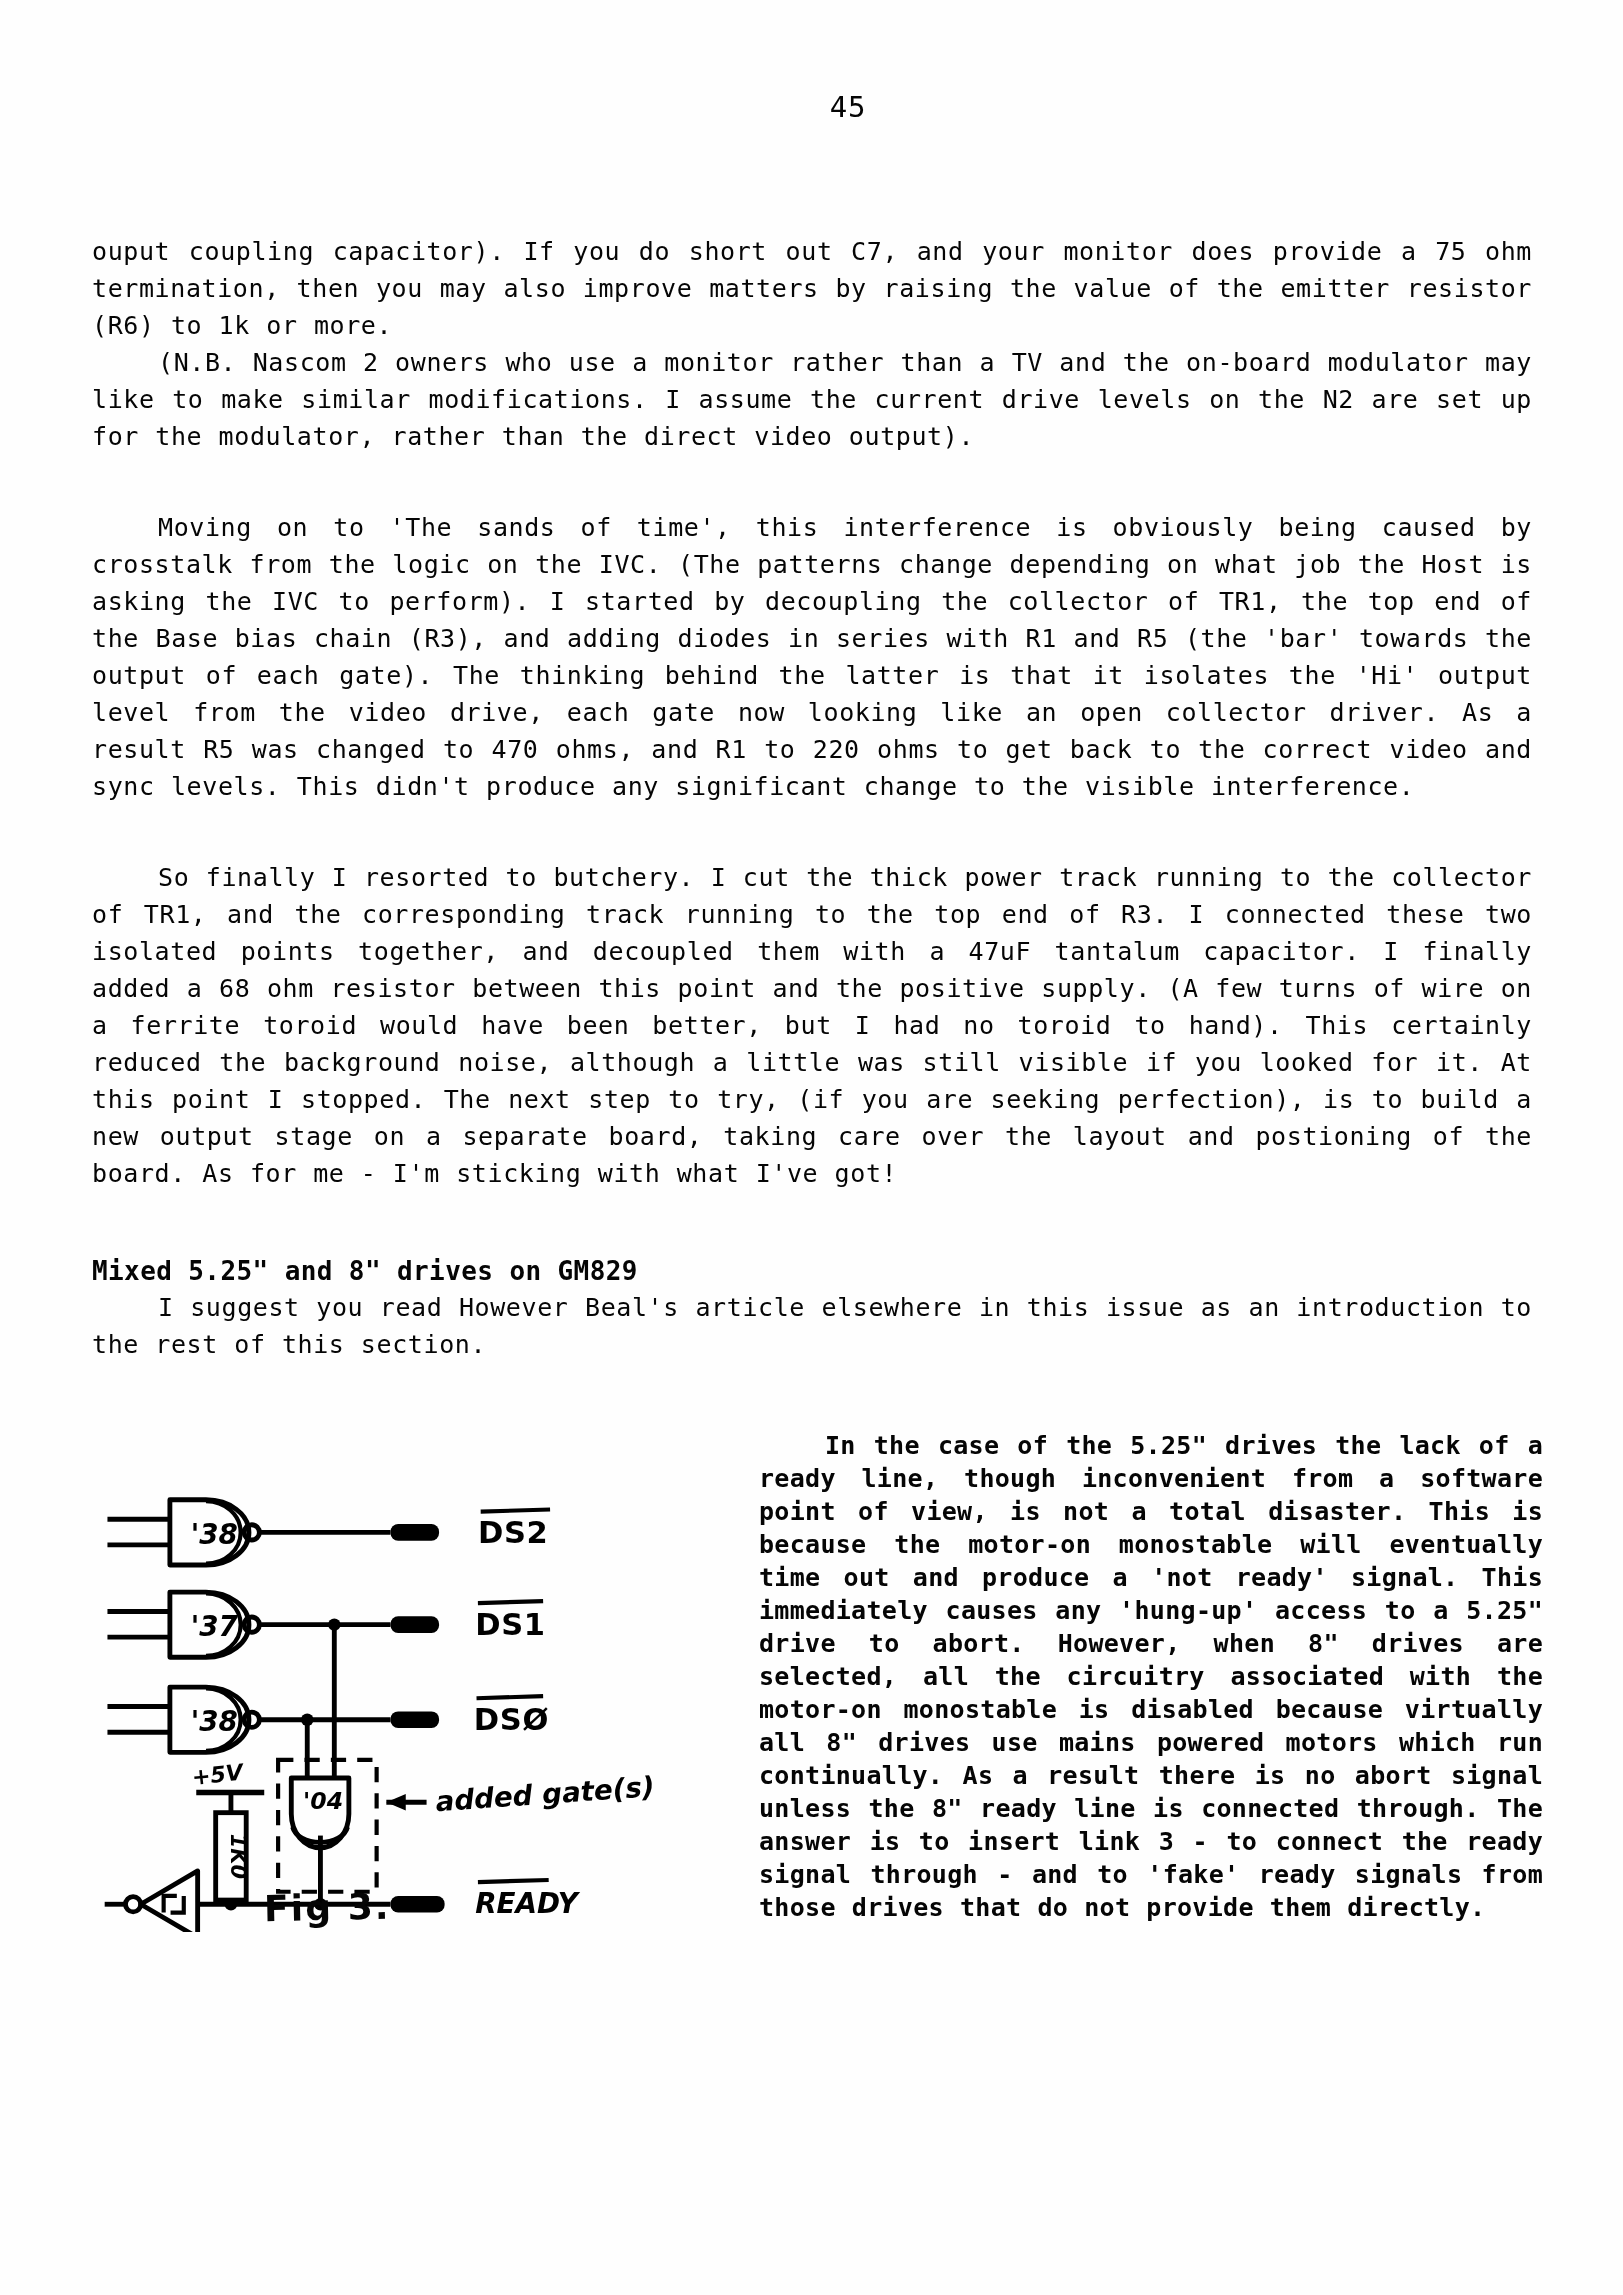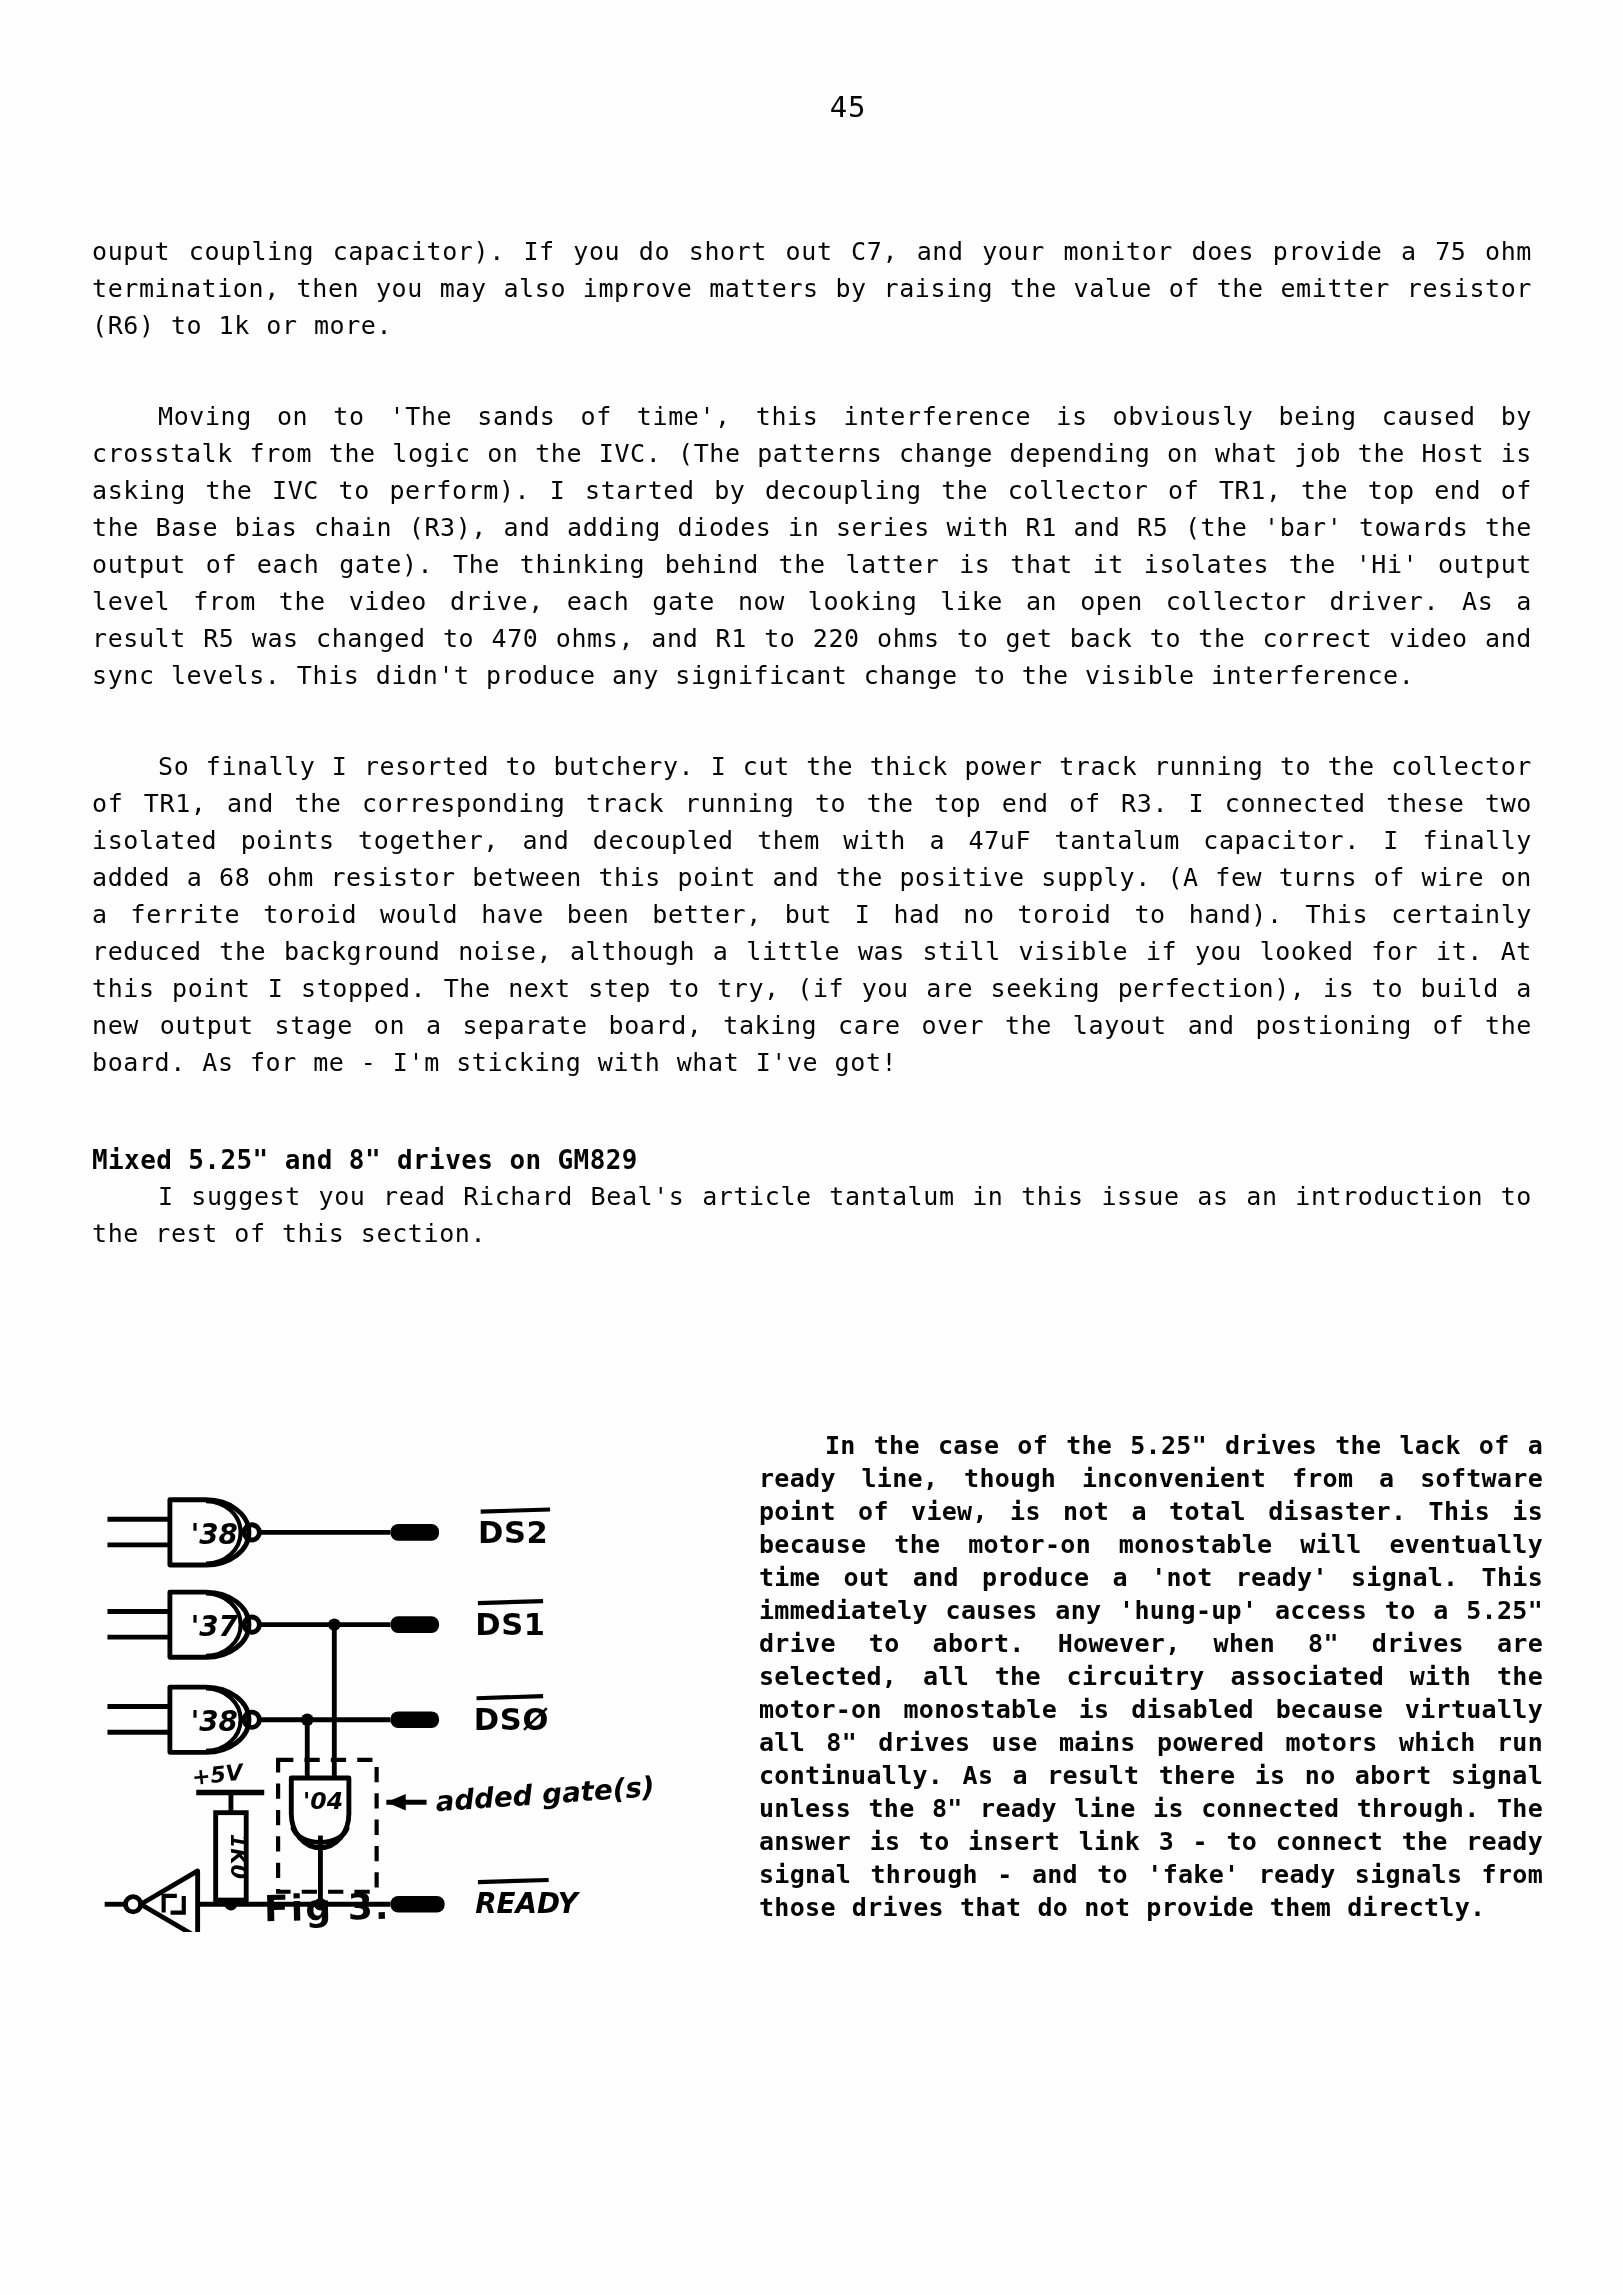--- a/index.html
+++ b/index.html
@@ -119,28 +119,29 @@
 <body>
 
 <div class="page">
 
   <div class="page-number">45</div>
 
   <div class="body-col">
 
     <p class="t">ouput coupling capacitor). If you do short out C7, and your monitor does provide a 75 ohm termination, then you may also improve matters by raising the value of the emitter resistor (R6) to 1k or more.</p>
 
+    <p class="t indent">(N.B. Nascom 2 owners who use a monitor rather than a TV and the on-board modulator may like to make similar modifications. I assume the current drive levels on the N2 are set up for the modulator, rather than the direct video output).</p>
 
     <p class="t indent gap-md">Moving on to 'The sands of time', this interference is obviously being caused by crosstalk from the logic on the IVC. (The patterns change depending on what job the Host is asking the IVC to perform). I started by decoupling the collector of TR1, the top end of the Base bias chain (R3), and adding diodes in series with R1 and R5 (the 'bar' towards the output of each gate). The thinking behind the latter is that it isolates the 'Hi' output level from the video drive, each gate now looking like an open collector driver. As a result R5 was changed to 470 ohms, and R1 to 220 ohms to get back to the correct video and sync levels. This didn't produce any significant change to the visible interference.</p>
 
     <p class="t indent gap-md">So finally I resorted to butchery. I cut the thick power track running to the collector of TR1, and the corresponding track running to the top end of R3. I connected these two isolated points together, and decoupled them with a 47uF tantalum capacitor. I finally added a 68 ohm resistor between this point and the positive supply. (A few turns of wire on a ferrite toroid would have been better, but I had no toroid to hand). This certainly reduced the background noise, although a little was still visible if you looked for it. At this point I stopped. The next step to try, (if you are seeking perfection), is to build a new output stage on a separate board, taking care over the layout and postioning of the board. As for me - I'm sticking with what I've got!</p>
 
     <h2 class="section-heading">Mixed 5.25" and 8" drives on GM829</h2>
 
-    <p class="t indent">I suggest you read Richard Beal's article tantalum in this issue as an introduction to the rest of this section.</p>
+    <p class="t indent">I suggest you read However Beal's article elsewhere in this issue as an introduction to the rest of this section.</p>
   </div>
 
   <div class="lower">
 
     <div class="right-col">
       <p>In the case of the 5.25" drives the lack of a ready line, though inconvenient from a software point of view, is not a total disaster. This is because the motor-on monostable will eventually time out and produce a 'not ready' signal. This immediately causes any 'hung-up' access to a 5.25" drive to abort. However, when 8" drives are selected, all the circuitry associated with the motor-on monostable is disabled because virtually all 8" drives use mains powered motors which run continually. As a result there is no abort signal unless the 8" ready line is connected through. The answer is to insert link 3 - to connect the ready signal through - and to 'fake' ready signals from those drives that do not provide them directly.</p>
     </div>
 
     <div class="figure-wrap">
 

